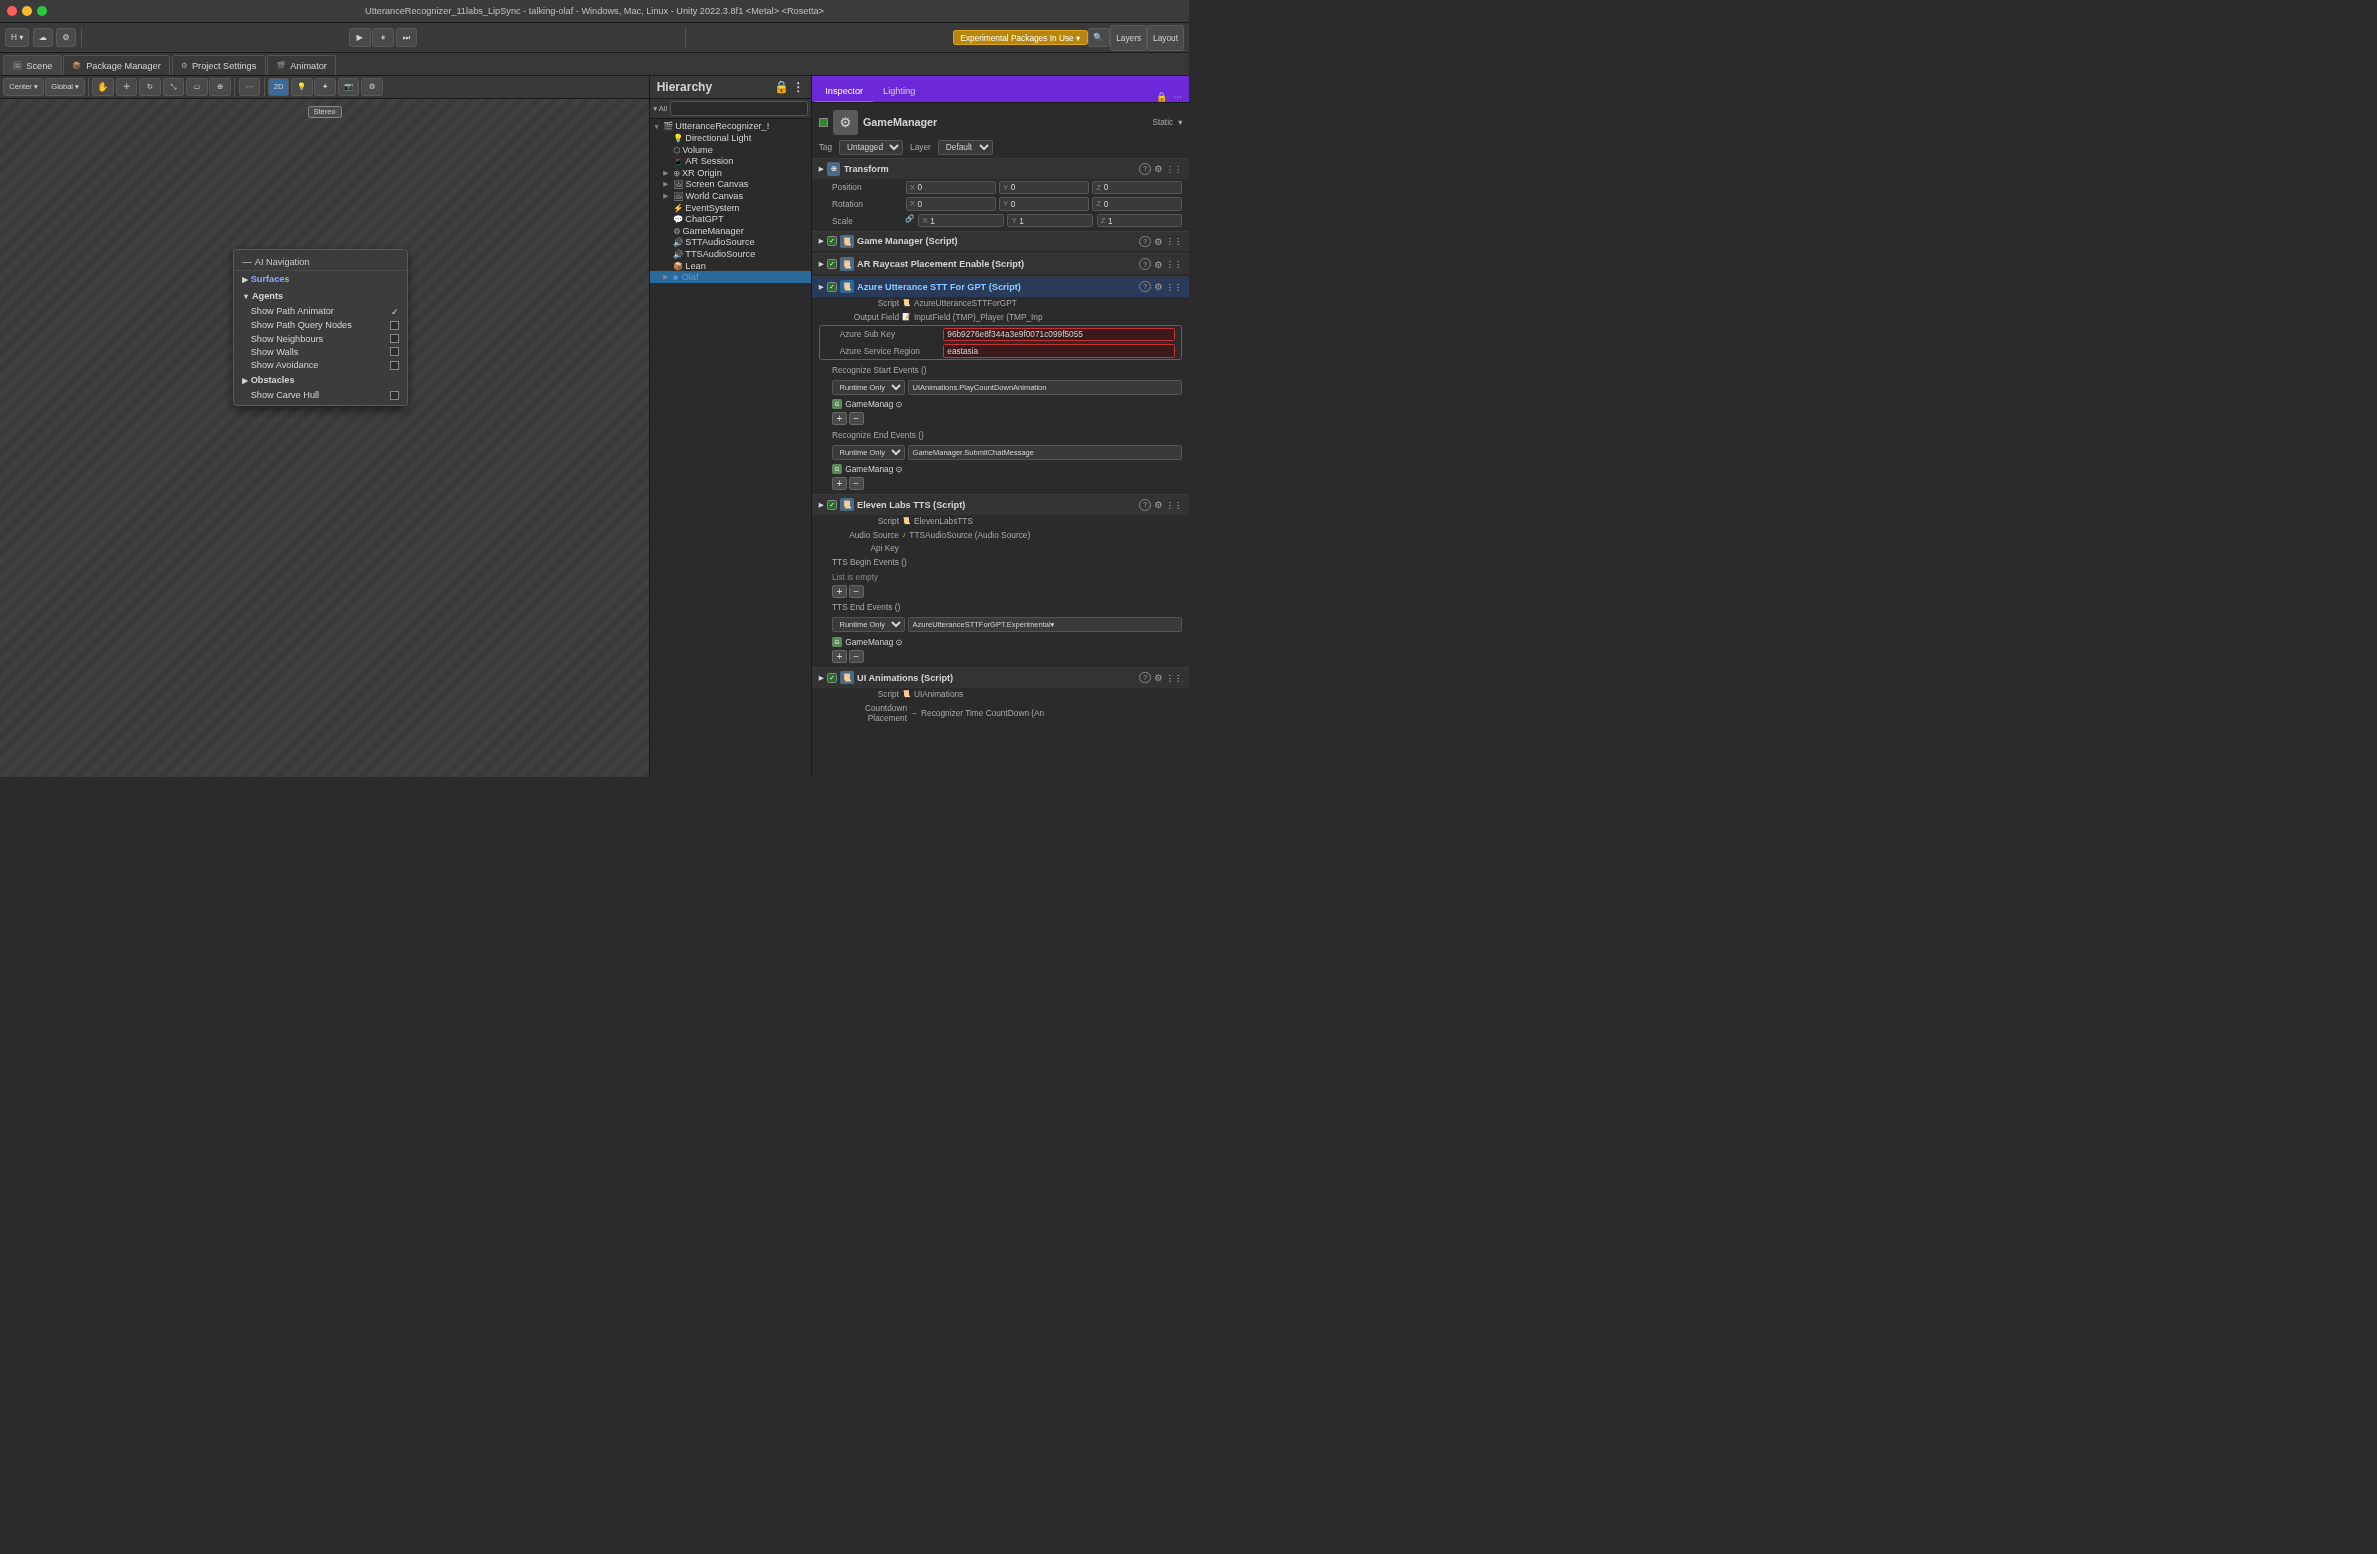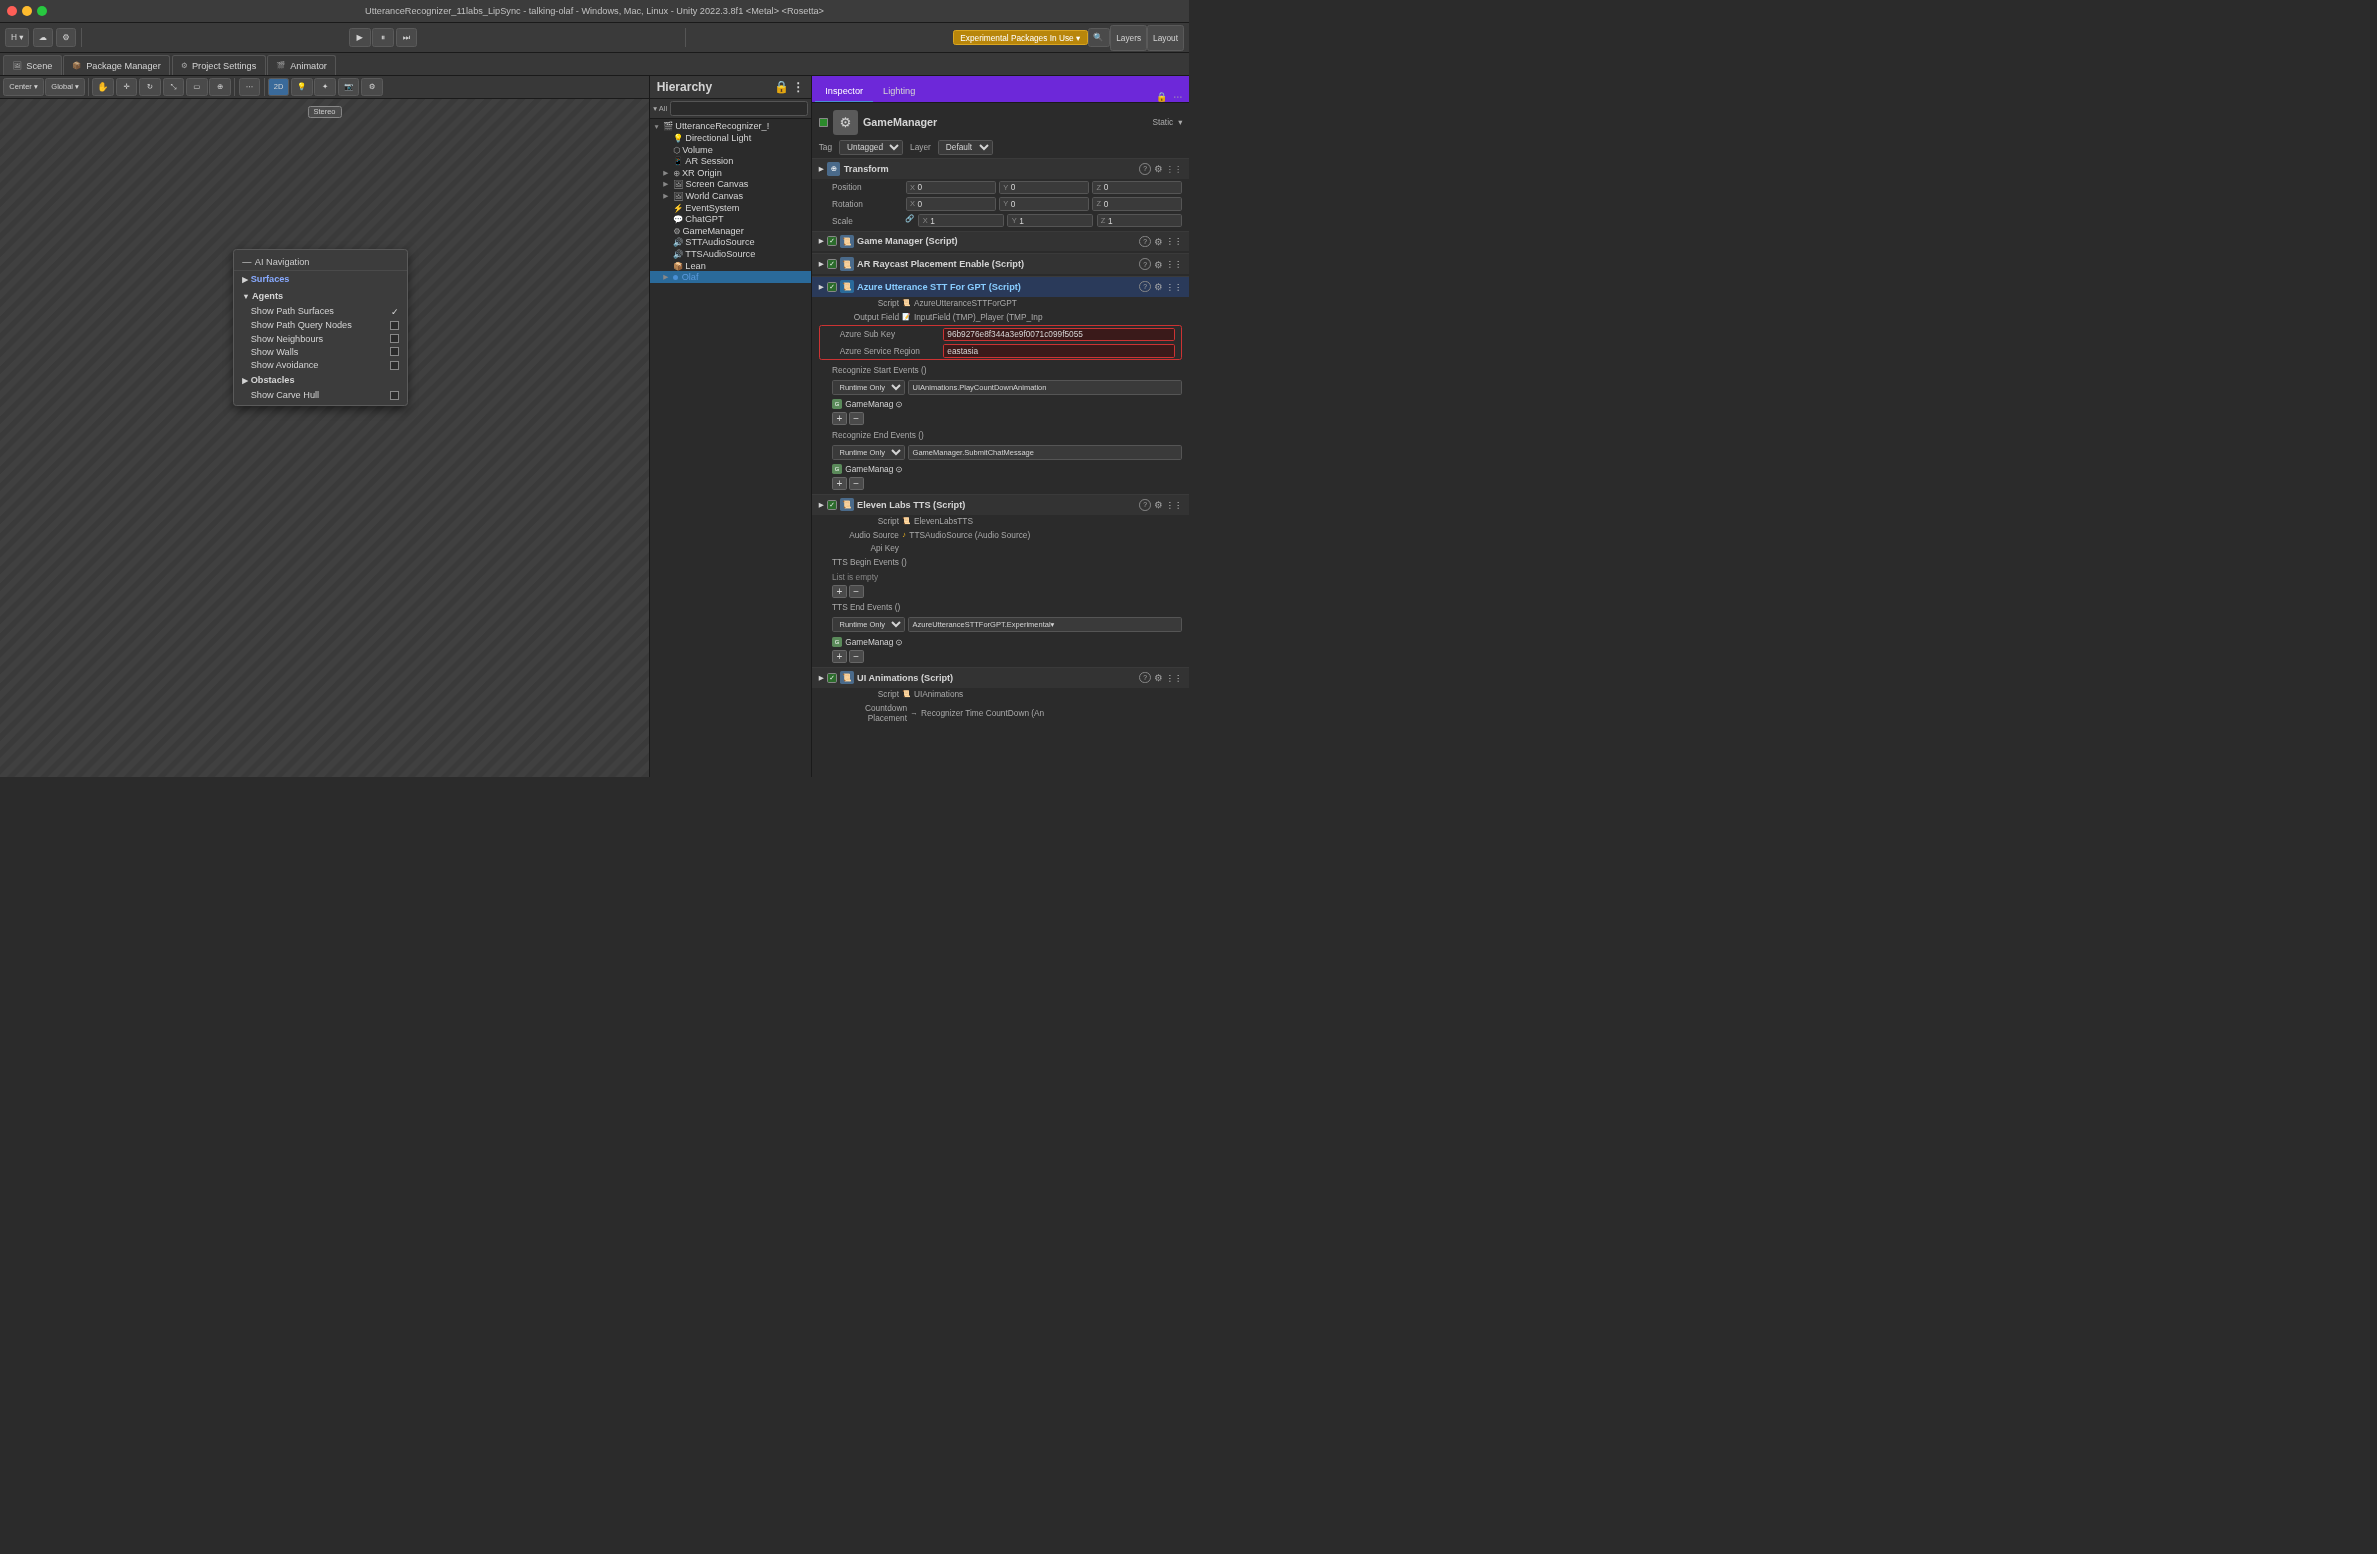--- a/index.html
+++ b/index.html
@@ -879,21 +879,21 @@
           <span>—</span>
           <span>AI Navigation</span>
         </div>
         <div class="ai-nav-section">
           <span style="color:#d4d4d4; font-size:7.5px;">▶</span> <span>Surfaces</span>
         </div>
         <div class="ai-nav-section" style="color:#d4d4d4;">
           <span style="color:#d4d4d4; font-size:7.5px;">▼</span> <span>Agents</span>
         </div>
         <div class="ai-nav-item">
-          <span>Show Path Surfaces</span>
+          <span>Show Path Animator</span>
           <span style="color:#d4d4d4;">✓</span>
         </div>
         <div class="ai-nav-item">
           <span>Show Path Query Nodes</span>
           <span class="cb"></span>
         </div>
         <div class="ai-nav-item">
           <span>Show Neighbours</span>
           <span class="cb"></span>
         </div>

